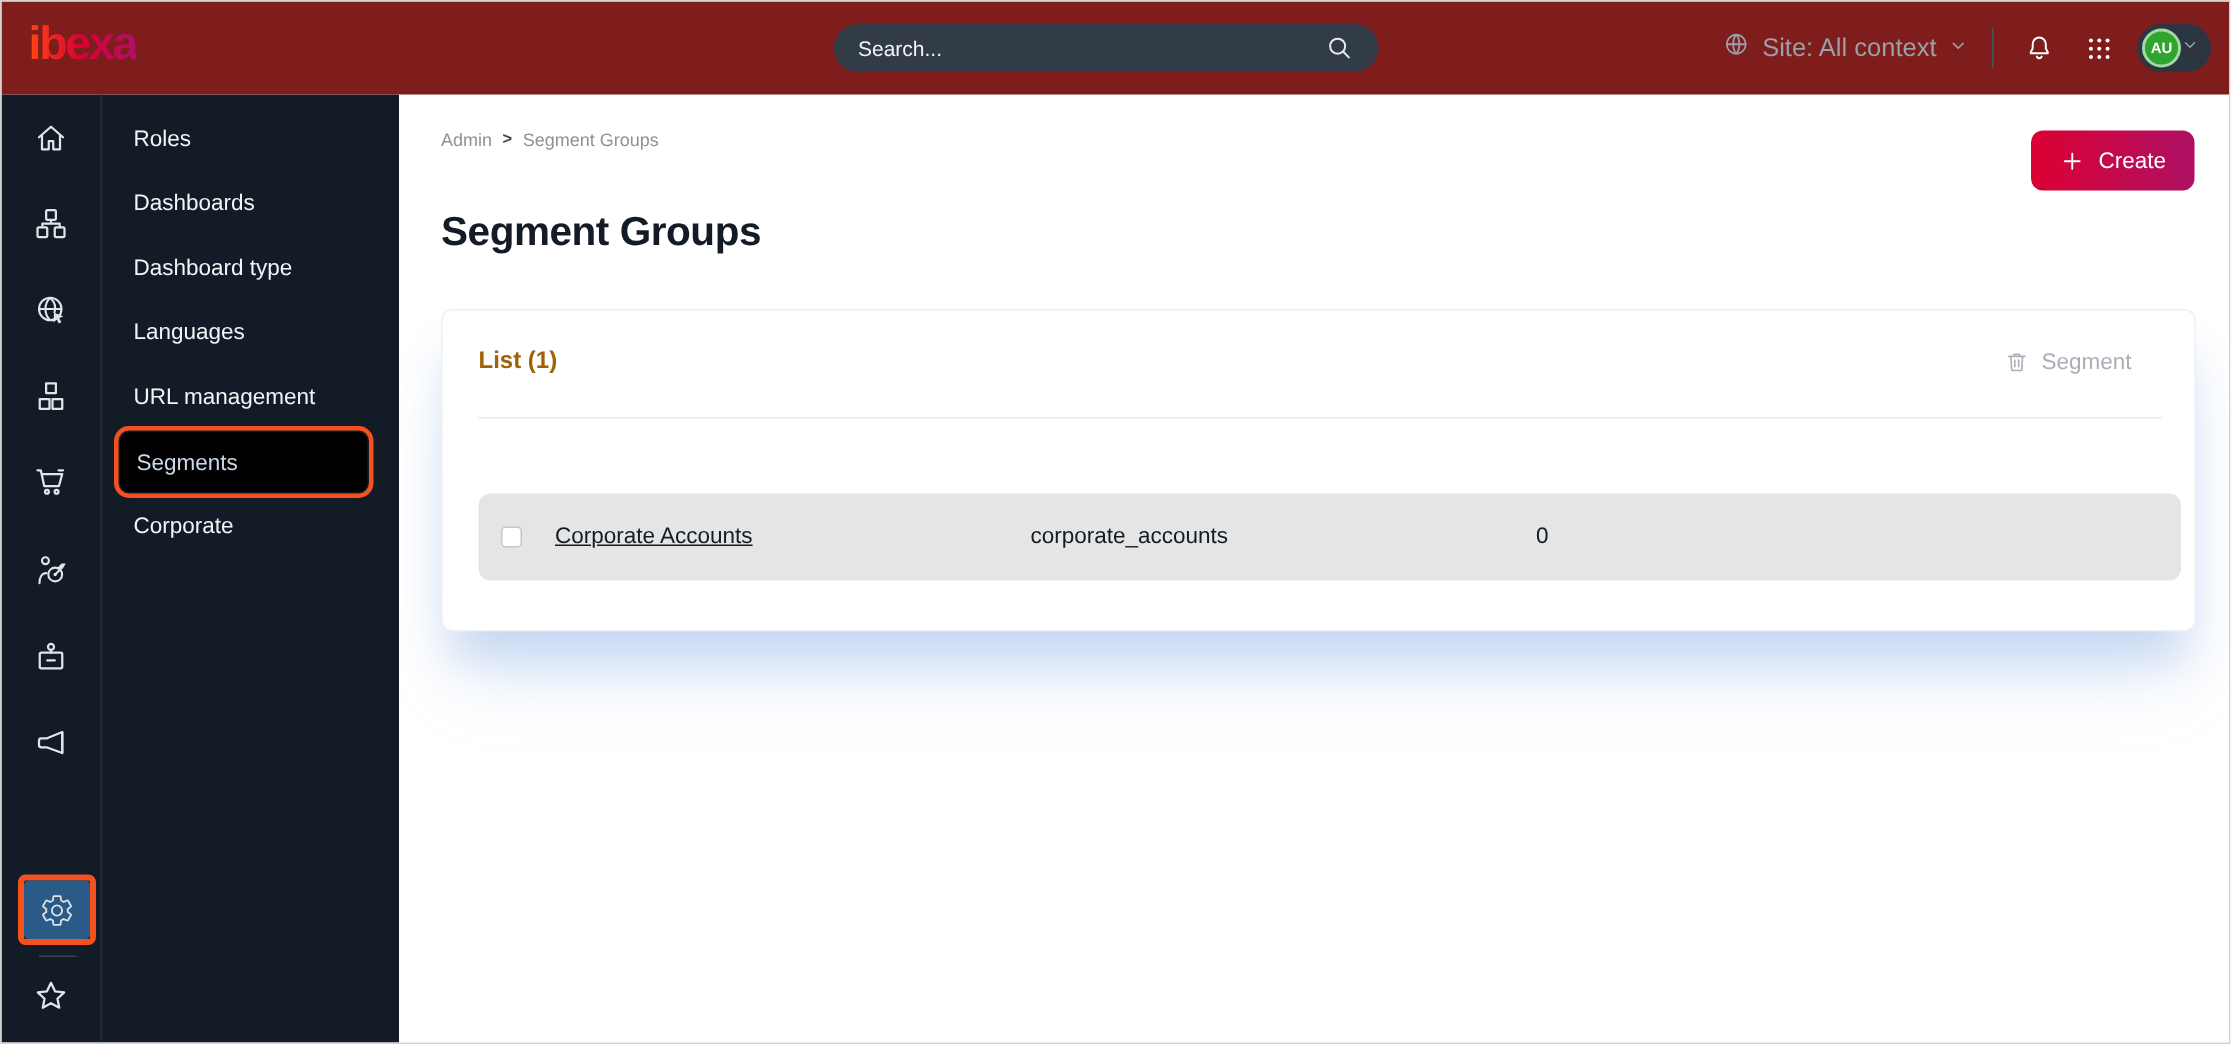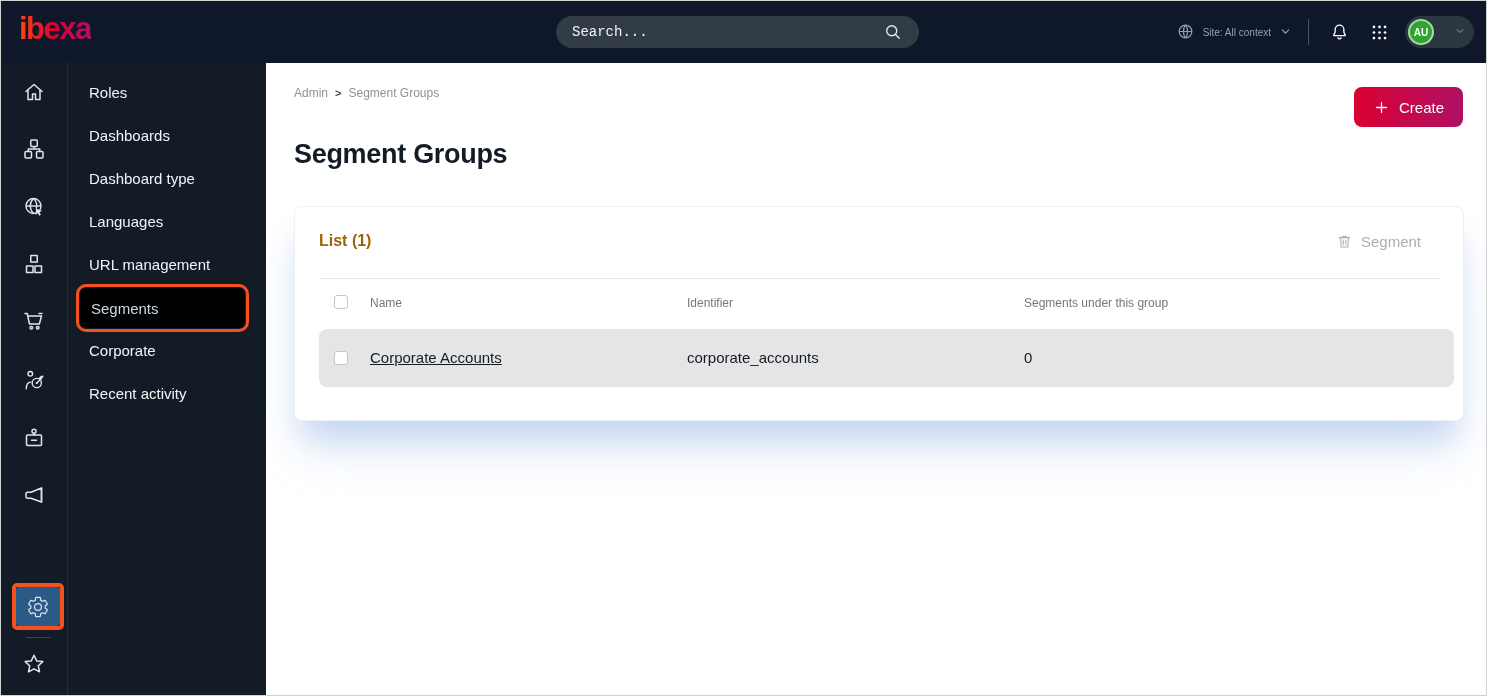--- a/index.html
+++ b/index.html
@@ -1,34 +1,34 @@
 <!DOCTYPE html>
 <html><head>
 <meta charset="utf-8">
 <style>
   * { margin:0; padding:0; box-sizing:border-box; }
   body { background:#f0f0f0; font-family:"Liberation Sans", sans-serif; }
   .screen{ position:relative; width:1487px; height:696px; background:#ffffff;
            border:1px solid #d2d2d2; overflow:hidden; }
 
   
-  .topbar{ position:absolute; left:0; top:0; width:100%; height:62px; background:#0f172a; z-index:5;}
+  .topbar{ position:absolute; left:0; top:0; width:100%; height:62px; background:#7f1d1d; z-index:5;}
   .logo{ position:absolute; left:18px; top:10px; font-size:31px; font-weight:700; letter-spacing:-1.5px;
          background:linear-gradient(90deg,#ff4713 0%,#db0032 48%,#ae1164 100%);
          -webkit-background-clip:text; background-clip:text; color:transparent; }
   .searchbox{ position:absolute; left:555px; top:15px; width:363px; height:32px;
               background:#323c46; border-radius:16px; display:flex; align-items:center; padding:0 12px 0 16px; }
   .searchbox input{ flex:1; background:transparent; border:none; outline:none; color:#fff; font-size:14px;
-                    font-family:Liberation Mono, monospace;}
+                    font-family:Liberation Sans, sans-serif;}
   .searchbox input::placeholder{ color:#f2f3f5; opacity:1; }
   .top-right{ position:absolute; right:12px; top:0; height:62px; display:flex; align-items:center; gap:12px; }
-  .site-switcher{ display:flex; align-items:center; gap:8px; color:#99a0a8; font-size:10px; cursor:pointer;}
+  .site-switcher{ display:flex; align-items:center; gap:8px; color:#99a0a8; font-size:17px; cursor:pointer;}
   .v-divider{ width:1px; height:26px; background:#4a545e; margin:0 4px;}
   .icon-btn{ display:flex; align-items:center; justify-content:center; width:28px; height:28px; cursor:pointer;}
-  .avatar-pill{ display:flex; align-items:center; gap:20px; background:#2c3640; border-radius:16px;
+  .avatar-pill{ display:flex; align-items:center; gap:0; background:#2c3640; border-radius:16px;
                 padding:3px 8px 3px 3px; cursor:pointer;}
   .avatar{ width:26px; height:26px; border-radius:50%; background:#2fa52f; border:2px solid #a6d8a6;
            color:#fff; font-size:10px; font-weight:700; display:flex; align-items:center; justify-content:center;}
 
   
   .rail{ position:absolute; left:0; top:62px; bottom:0; width:67px; background:#131c26; border-right:1px solid #242e39; z-index:4;}
   .rail-icon{ position:absolute; left:21px; width:24px; height:24px; cursor:pointer;}
   .gear-box{ position:absolute; left:11px; top:520px; width:52px; height:47px; border:4px solid #f4511e;
              border-radius:5px; cursor:pointer;}
   .gear-inner{ width:100%; height:100%; background:#2a5a88; border-radius:3px;
@@ -235,23 +235,20 @@
     <div class="menu-item active">
       <div class="active-outline">
         <div class="active-bg">
           <span>Segments</span>
         </div>
       </div>
     </div>
     <div class="menu-item">
         <span>Corporate</span>
       </div>
-    <div class="menu-item">
-        <span>Recent activity</span>
-      </div>
   </nav>
 
   <main class="main">
     <div class="breadcrumb">
       <a>Admin</a>
       <span class="sep">&gt;</span>
       <a>Segment Groups</a>
     </div>
 
     <h1 class="page-title">Segment Groups</h1>
@@ -273,26 +270,20 @@
           <svg width="17" height="17" viewBox="0 0 24 24" fill="none" stroke="#a9afb6" stroke-width="1.5" stroke-linecap="round" stroke-linejoin="round">
             <path d="M4.5 6.5h15M9.5 6.3V4.5h5v1.8M6.5 6.5l.8 13.2h9.4l.8-13.2"></path>
             <path d="M10.2 10v6.2M13.8 10v6.2"></path>
           </svg>
         </span>
         <span>Segment</span>
       </button>
 
       <div class="card-divider"></div>
 
-      <div class="thead">
-        <div class="checkbox"></div>
-        <span class="th" style="left:75px">Name</span>
-        <span class="th" style="left:392px">Identifier</span>
-        <span class="th" style="left:729px">Segments under this group</span>
-      </div>
 
       <div class="trow">
         <div class="checkbox"></div>
         <span class="td" style="left:51px">
           <a>Corporate Accounts</a>
         </span>
         <span class="td" style="left:368px">corporate_accounts</span>
         <span class="td" style="left:705px">0</span>
       </div>
     </section>

